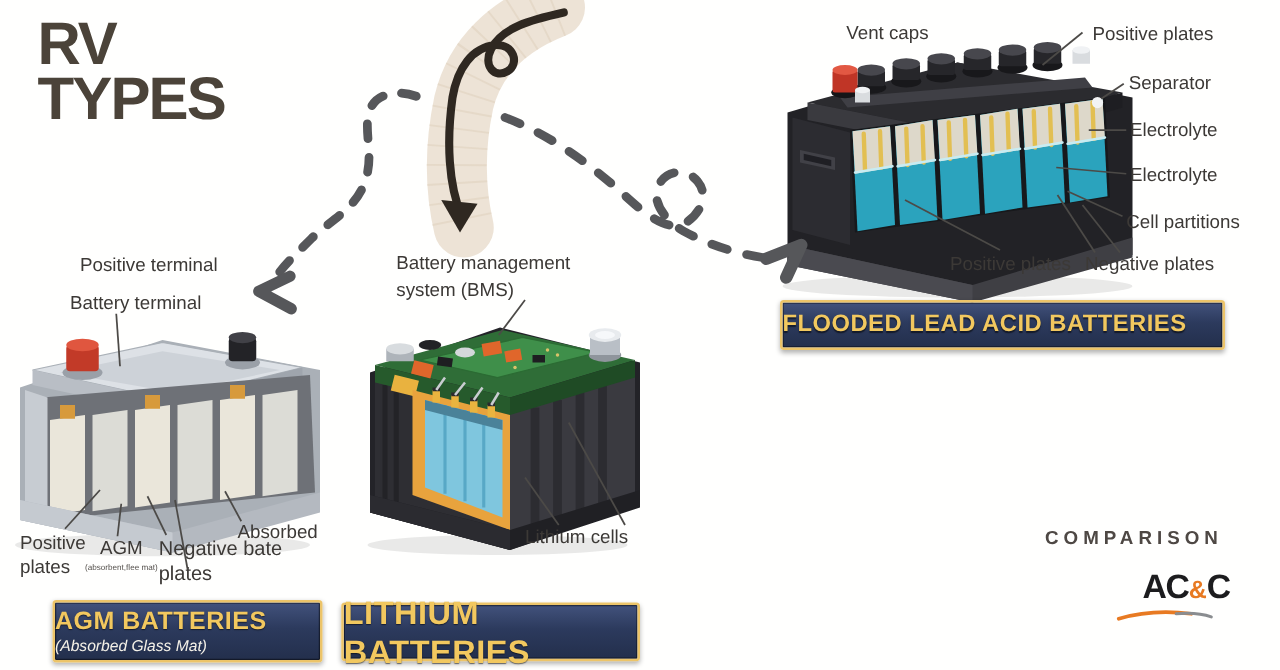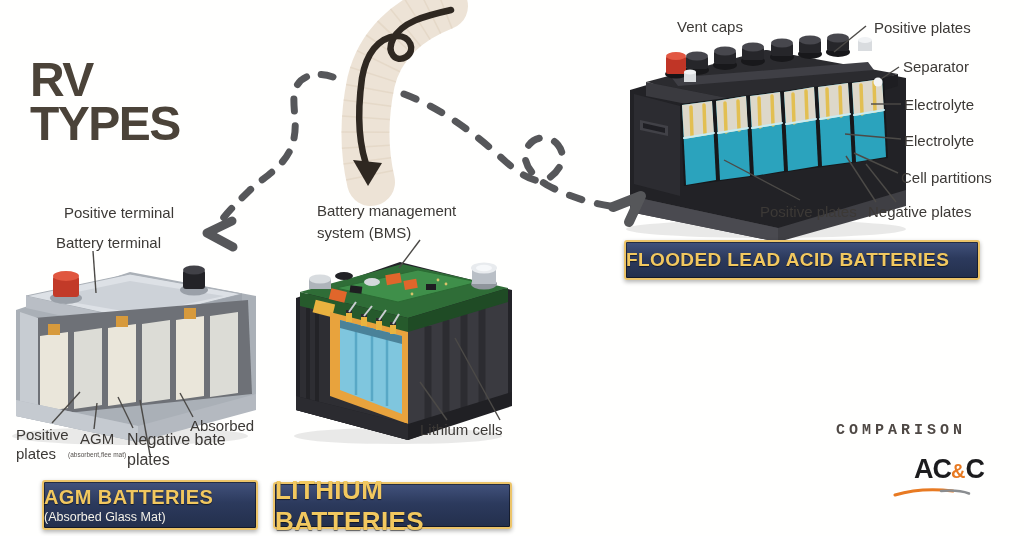--- a/index.html
+++ b/index.html
@@ -1,29 +1,29 @@
 <!DOCTYPE html>
 <html><head>
 <meta charset="utf-8">
 <style>
   html,body{margin:0;padding:0;background:#e9e9e9;}
   #stage{position:relative;width:1024px;height:536px;background:#fffffe;overflow:hidden;
          font-family:"Liberation Sans",sans-serif;}
   #title{position:absolute;left:30px;top:14px;font-weight:700;font-size:48px;line-height:44px;
-         color:#4b4339;letter-spacing:-1.5px;margin-top:44px;}
+         color:#4b4339;letter-spacing:-1.5px;}
   .label{position:absolute;font-size:15px;line-height:1.25;color:#3c3936;white-space:nowrap;}
   .wrap{white-space:normal;}
   .banner{position:absolute;display:flex;flex-direction:column;align-items:flex-start;justify-content:center;
           background:linear-gradient(180deg,#42527c 0%,#2c3a5d 45%,#232f4c 100%);
           border:2px solid #ecc469;border-radius:3px;
           box-shadow:0 2px 4px rgba(0,0,0,.30), inset 0 0 0 1px rgba(0,0,0,.45);}
   .banner .t{font-weight:700;color:#f2c85f;text-shadow:0 1px 1px rgba(0,0,0,.55);letter-spacing:.4px;}
-  .banner .s{color:#f4f1e8;font-size:12.5px;margin-top:1px;}
+  .banner .s{color:#f4f1e8;font-size:12.5px;margin-top:1px;font-style:italic;}
   #comparison{position:absolute;left:836px;top:422px;font-size:15px;font-weight:700;
-              letter-spacing:4px;color:#4e4844;font-family:Liberation Mono, monospace;}
+              letter-spacing:4px;color:#4e4844;}
   #logo{position:absolute;left:894px;top:454px;font-weight:700;font-size:27px;color:#1c1c1e;
         letter-spacing:-1px;margin-left:20px;}
   #logo .amp{color:#e87a22;font-size:20px;letter-spacing:0;}
   svg{display:block;}
   .overlay{position:absolute;left:0;top:0;pointer-events:none;}
 </style>
 </head>
 <body>
 
 <div id="stage">

